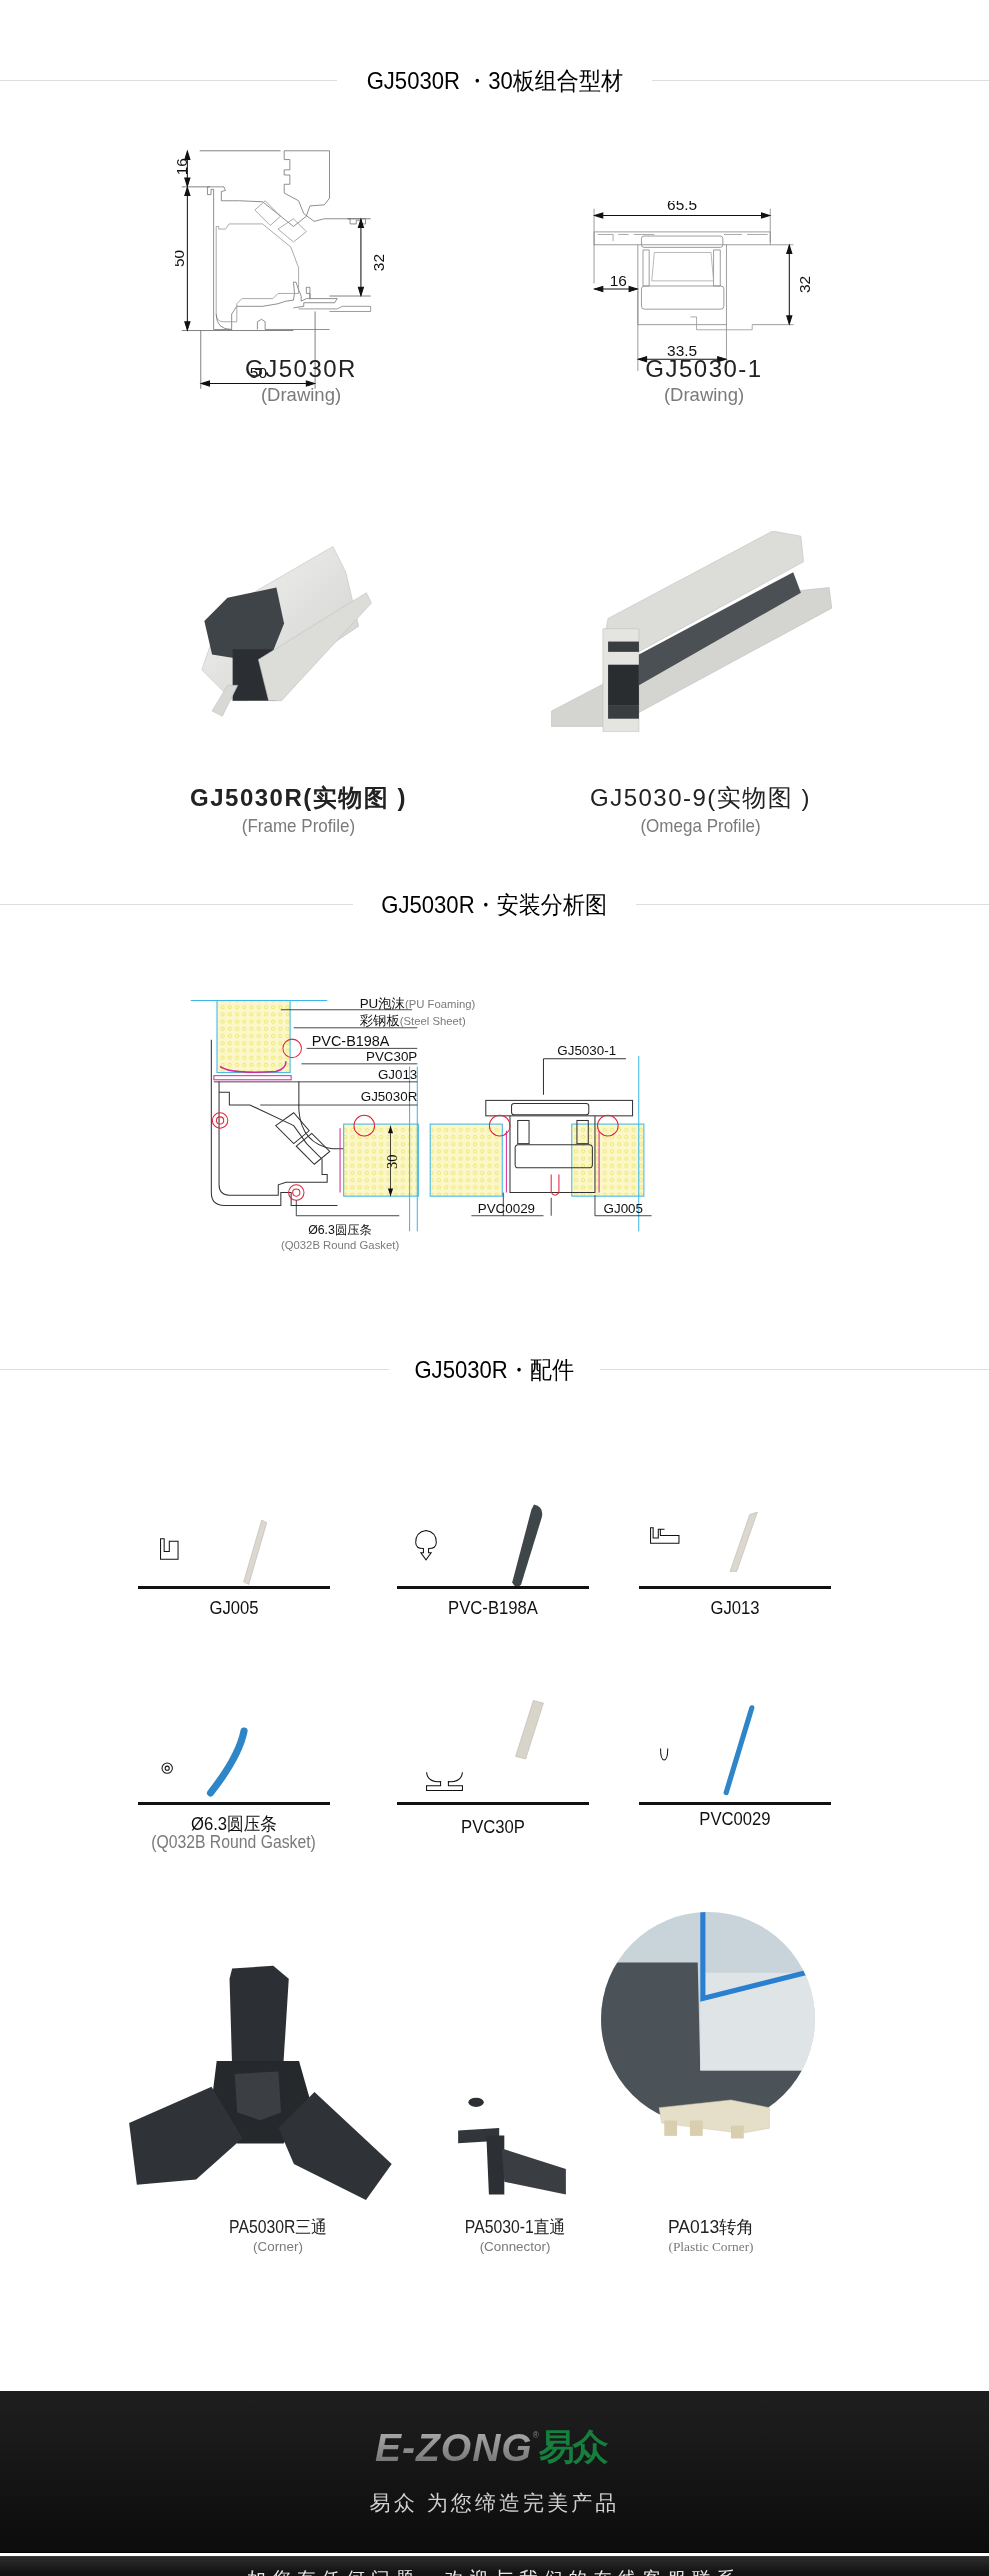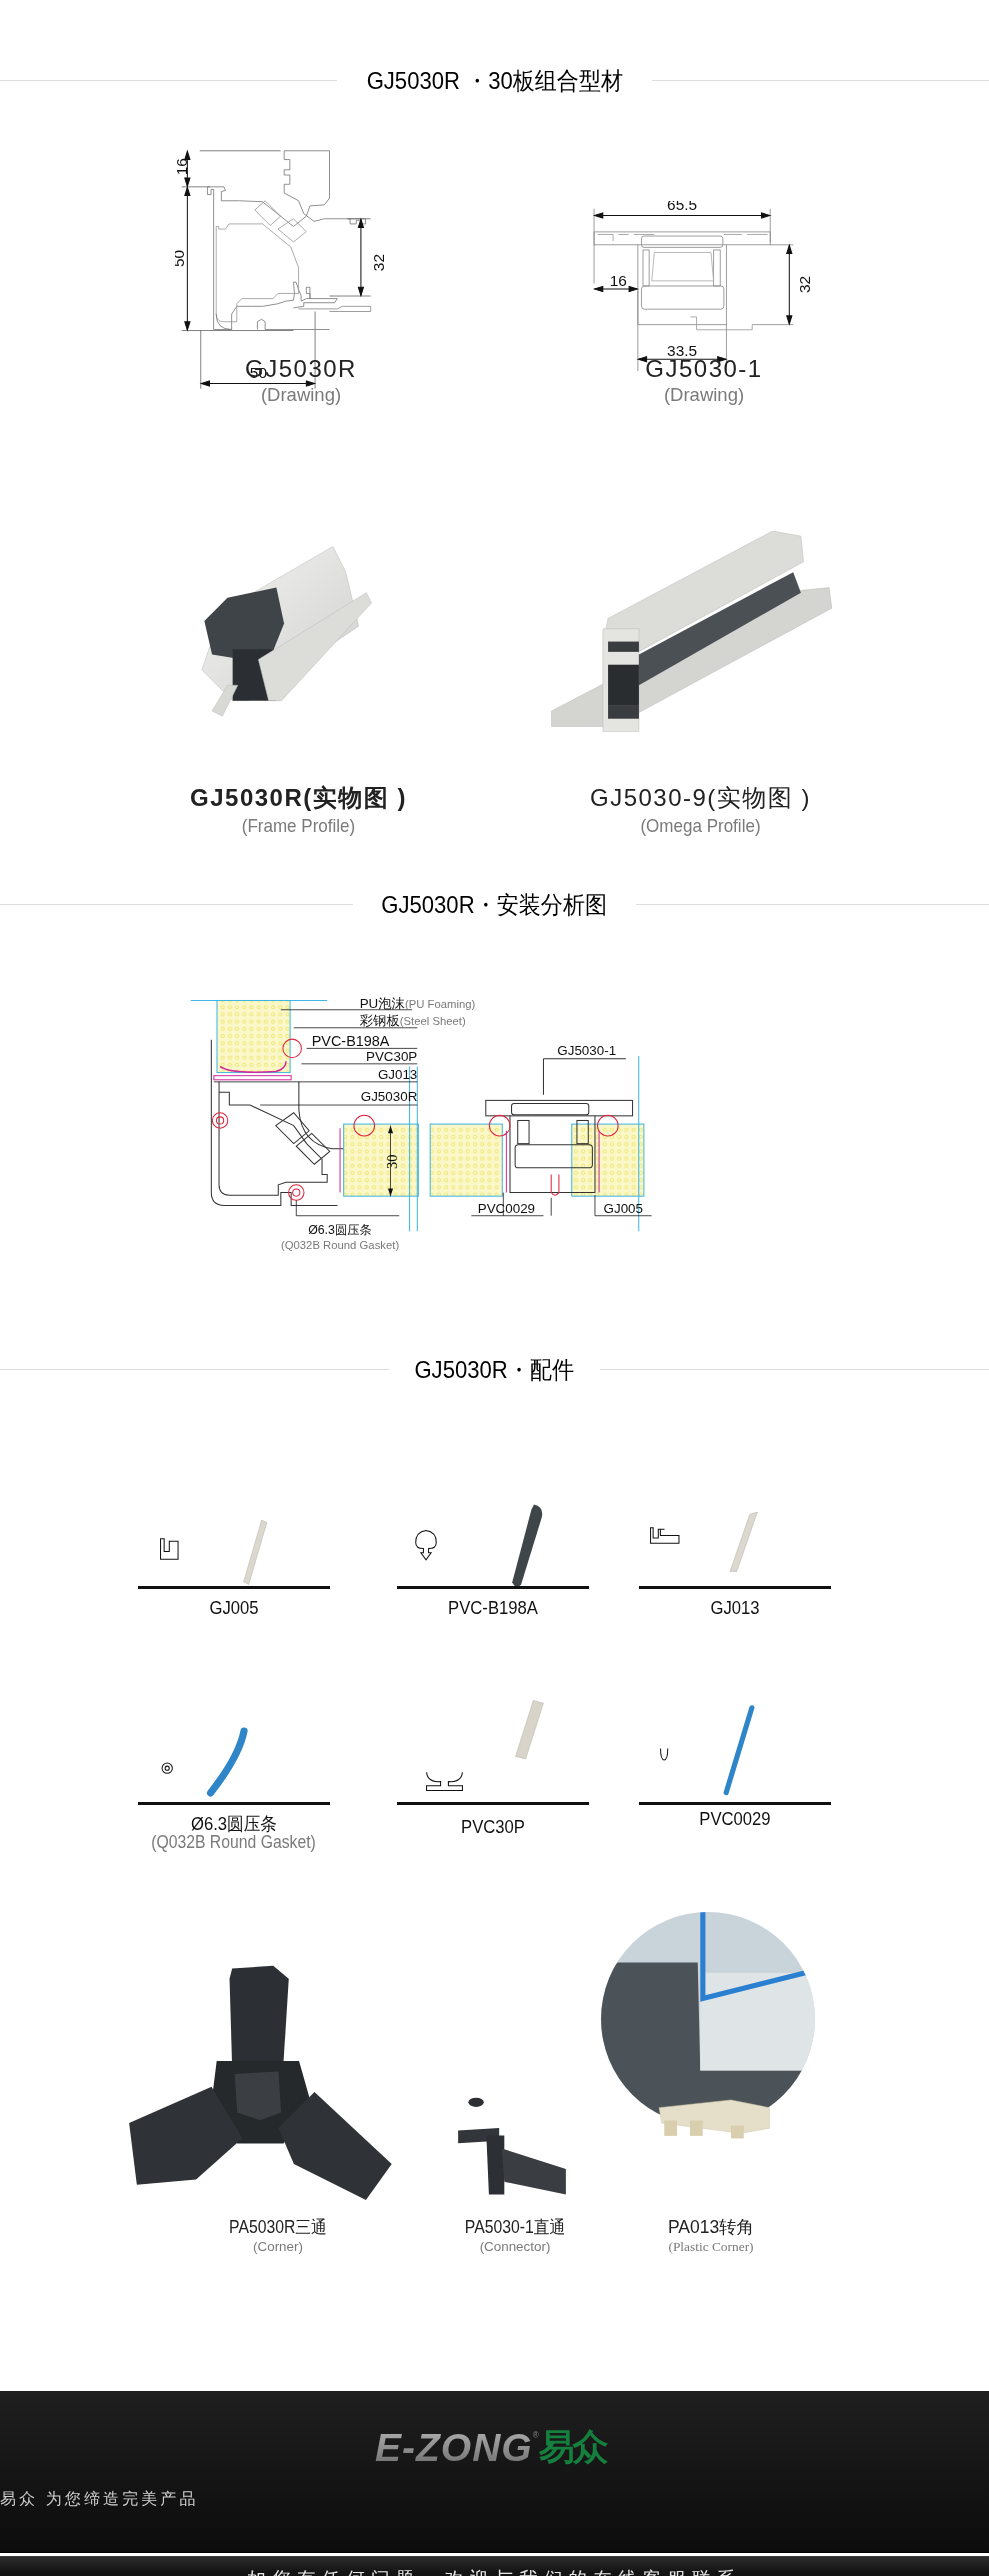--- a/index.html
+++ b/index.html
@@ -28,21 +28,21 @@
   
   .footer-main { position: absolute; left: 0; top: 2391px; width: 989px; height: 162px;
     background: linear-gradient(#1f1f1f, #0c0c0c); border-bottom: 1.5px solid #000; }
   .footer-contact { position: absolute; left: 0; top: 2556px; width: 989px; height: 38px;
     background: linear-gradient(#2d2d2d, #141414 40%, #0b0b0b); border-top: 1px solid #3a3a3a; }
   .logo { position: absolute; left: 375px; top: 2427px; width: 239px; height: 41px; display: flex; align-items: center; }
   .logo .en { font-size: 39px; font-weight: bold; letter-spacing: 1px; color: #8a8a8a;
     background: linear-gradient(#b3b3b3, #6a6a6a); -webkit-background-clip: text; background-clip: text; -webkit-text-fill-color: transparent; font-style: italic; }
   .logo .reg { font-size: 8.2px; color: #888; align-self: flex-start; margin-top: 4.1px; }
   .logo .cn { font-size: 36px; font-weight: bold; color: #15803d; letter-spacing: -2.1px; }
-  .tagline { position: absolute; left: 0; top: 2489px; width: 989px; text-align: left; font-size: 16px; color: #d0d0d0; letter-spacing: 3.1px; }
+  .tagline { position: absolute; left: 0; top: 2489px; width: 989px; text-align: center; font-size: 21px; color: #d0d0d0; letter-spacing: 3.1px; }
   .contact-text { position: absolute; left: 0; top: 2566px; width: 989px; text-align: center; font-size: 18.5px; color: #e8e8e8; letter-spacing: 6.2px; }
 </style>
 </head>
 <body>
 
 <div class="section-head" style="top:65px;">
   <div class="rule"></div>
   <div class="title">GJ5030R ・30板组合型材</div>
   <div class="rule"></div>
 </div>

